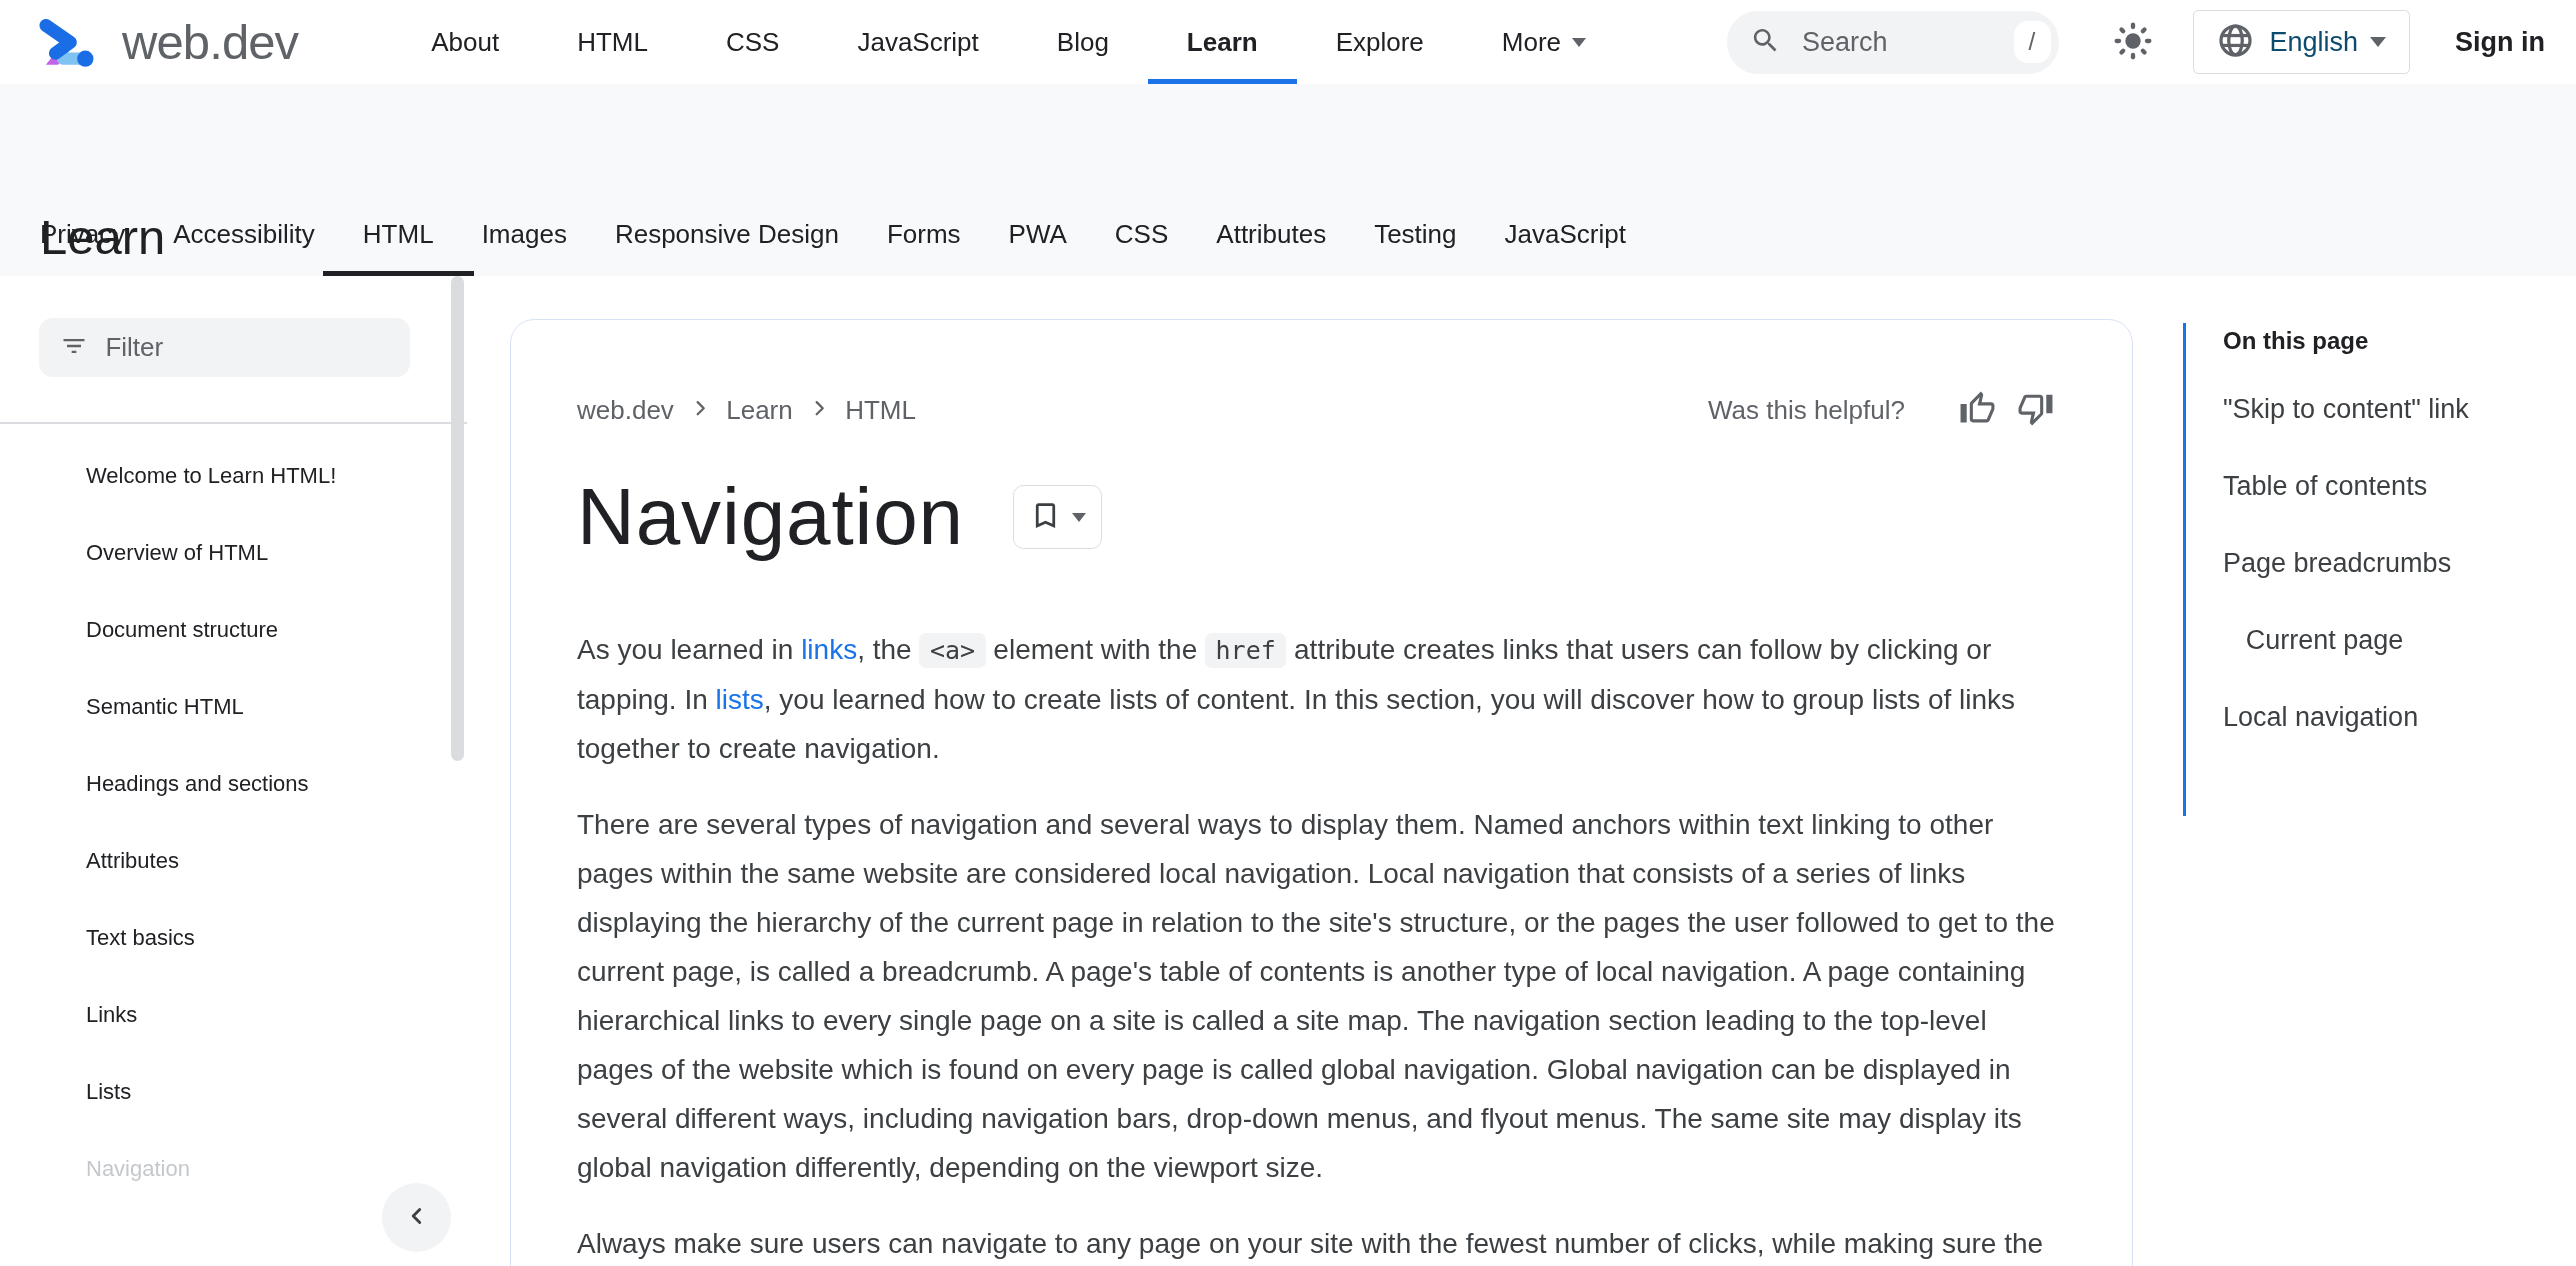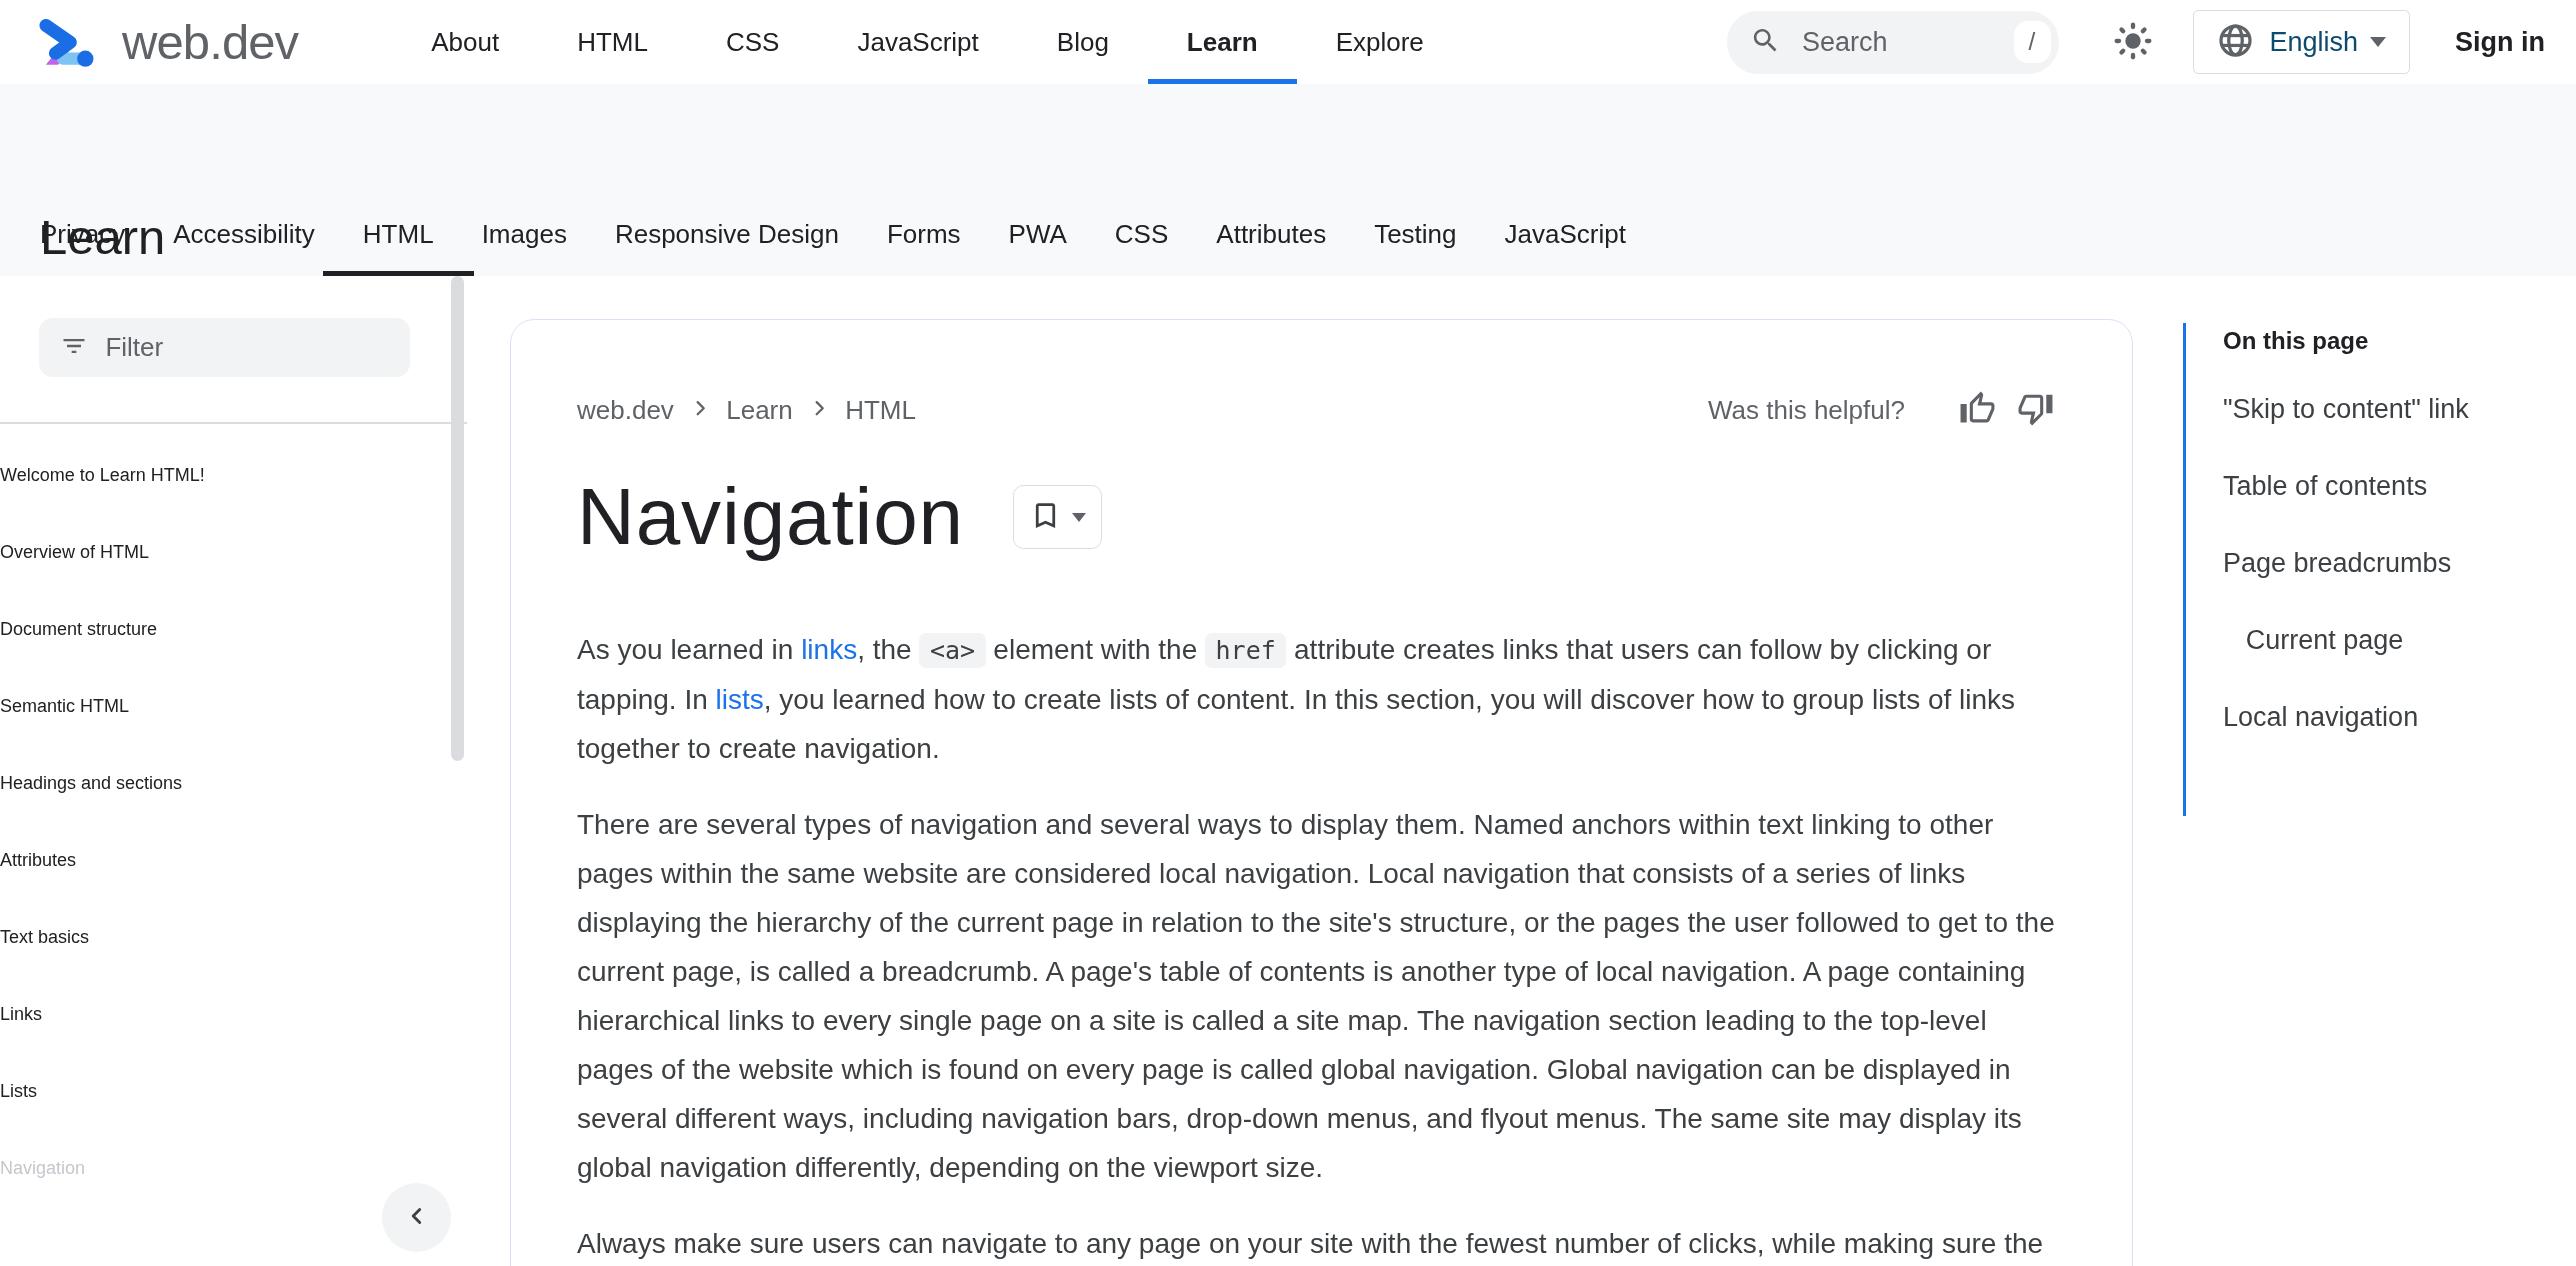--- a/index.html
+++ b/index.html
@@ -39,21 +39,21 @@
   .tabs li.active::after { content:""; position:absolute; left:-40px; right:-40px; bottom:0; height:5.2px; background:#202124; }
 
   
   .body-row { position:relative; height:991px; }
 
   .sidebar { position:absolute; left:0; top:0; width:510px; height:100%;text-decoration:underline; }
   .filter-box { position:absolute; left:39px; top:42px; width:371px; height:59px; background:#f1f3f4; border-radius:14px; display:flex; align-items:center; padding:0 21px; gap:17.4px; cursor:text; }
   .filter-box .ph { font-size:26px; color:#5f6368; }
   .side-divider { position:absolute; left:0; top:146px; width:467px; height:1.7px; background:#dadce0; }
   .side-list { position:absolute; left:0; top:161px; width:467px; }
-  .side-list li { height:77px; display:flex; align-items:center; font-size:18px; color:#202124; cursor:pointer; }
+  .side-list li { height:77px; display:flex; align-items:center; padding-left:39px; font-size:22px; color:#202124; cursor:pointer;margin-left:47px; }
   .side-list li.muted { color:#c4c8cc; }
   .side-scroll { position:absolute; left:451px; top:0; width:13px; height:485px; background:#dadce0; border-radius:7px; cursor:grab; }
   .collapse-btn { position:absolute; left:382px; top:907px; width:69px; height:69px; border-radius:50%; background:#f1f3f4; display:flex; align-items:center; justify-content:center; cursor:pointer; }
 
   
   .card { position:absolute; left:510px; top:43px; width:1623px; height:1046px; background:#fff; border:1.7px solid #d8e2f4; border-radius:24.4px; padding:70px 78px 0 66px; }
   .crumb-row { display:flex; align-items:center; }
   .crumbs { display:flex; align-items:center; gap:14px; }
   .crumbs .crumb { font-size:26px; color:#5f6368; cursor:pointer; }
   .helpful { margin-left:auto; display:flex; align-items:center; }
@@ -94,20 +94,21 @@
   </div>
 
   <ul class="main-nav">
       <li>About</li>
       <li>HTML</li>
       <li>CSS</li>
       <li>JavaScript</li>
       <li>Blog</li>
       <li class="active">Learn</li>
       <li>Explore</li>
+      <li>More<span class="nav-caret"></span></li>
     </ul>
 
   <div class="top-right">
     <div class="search-pill">
       <span class="icon">
         <svg width="31" height="31" viewBox="0 0 24 24" fill="#5f6368">
             <path d="M15.5 14h-.79l-.28-.27C15.41 12.59 16 11.11 16 9.5 16 5.91 13.09 3 9.5 3S3 5.91 3 9.5 5.91 16 9.5 16c1.61 0 3.09-.59 4.23-1.57l.27.28v.79l5 4.99L20.49 19l-4.99-5zm-6 0C7.01 14 5 11.99 5 9.5S7.01 5 9.5 5 14 7.01 14 9.5 11.99 14 9.5 14z"></path>
           </svg>
       </span>
       <span class="ph">Search</span>

